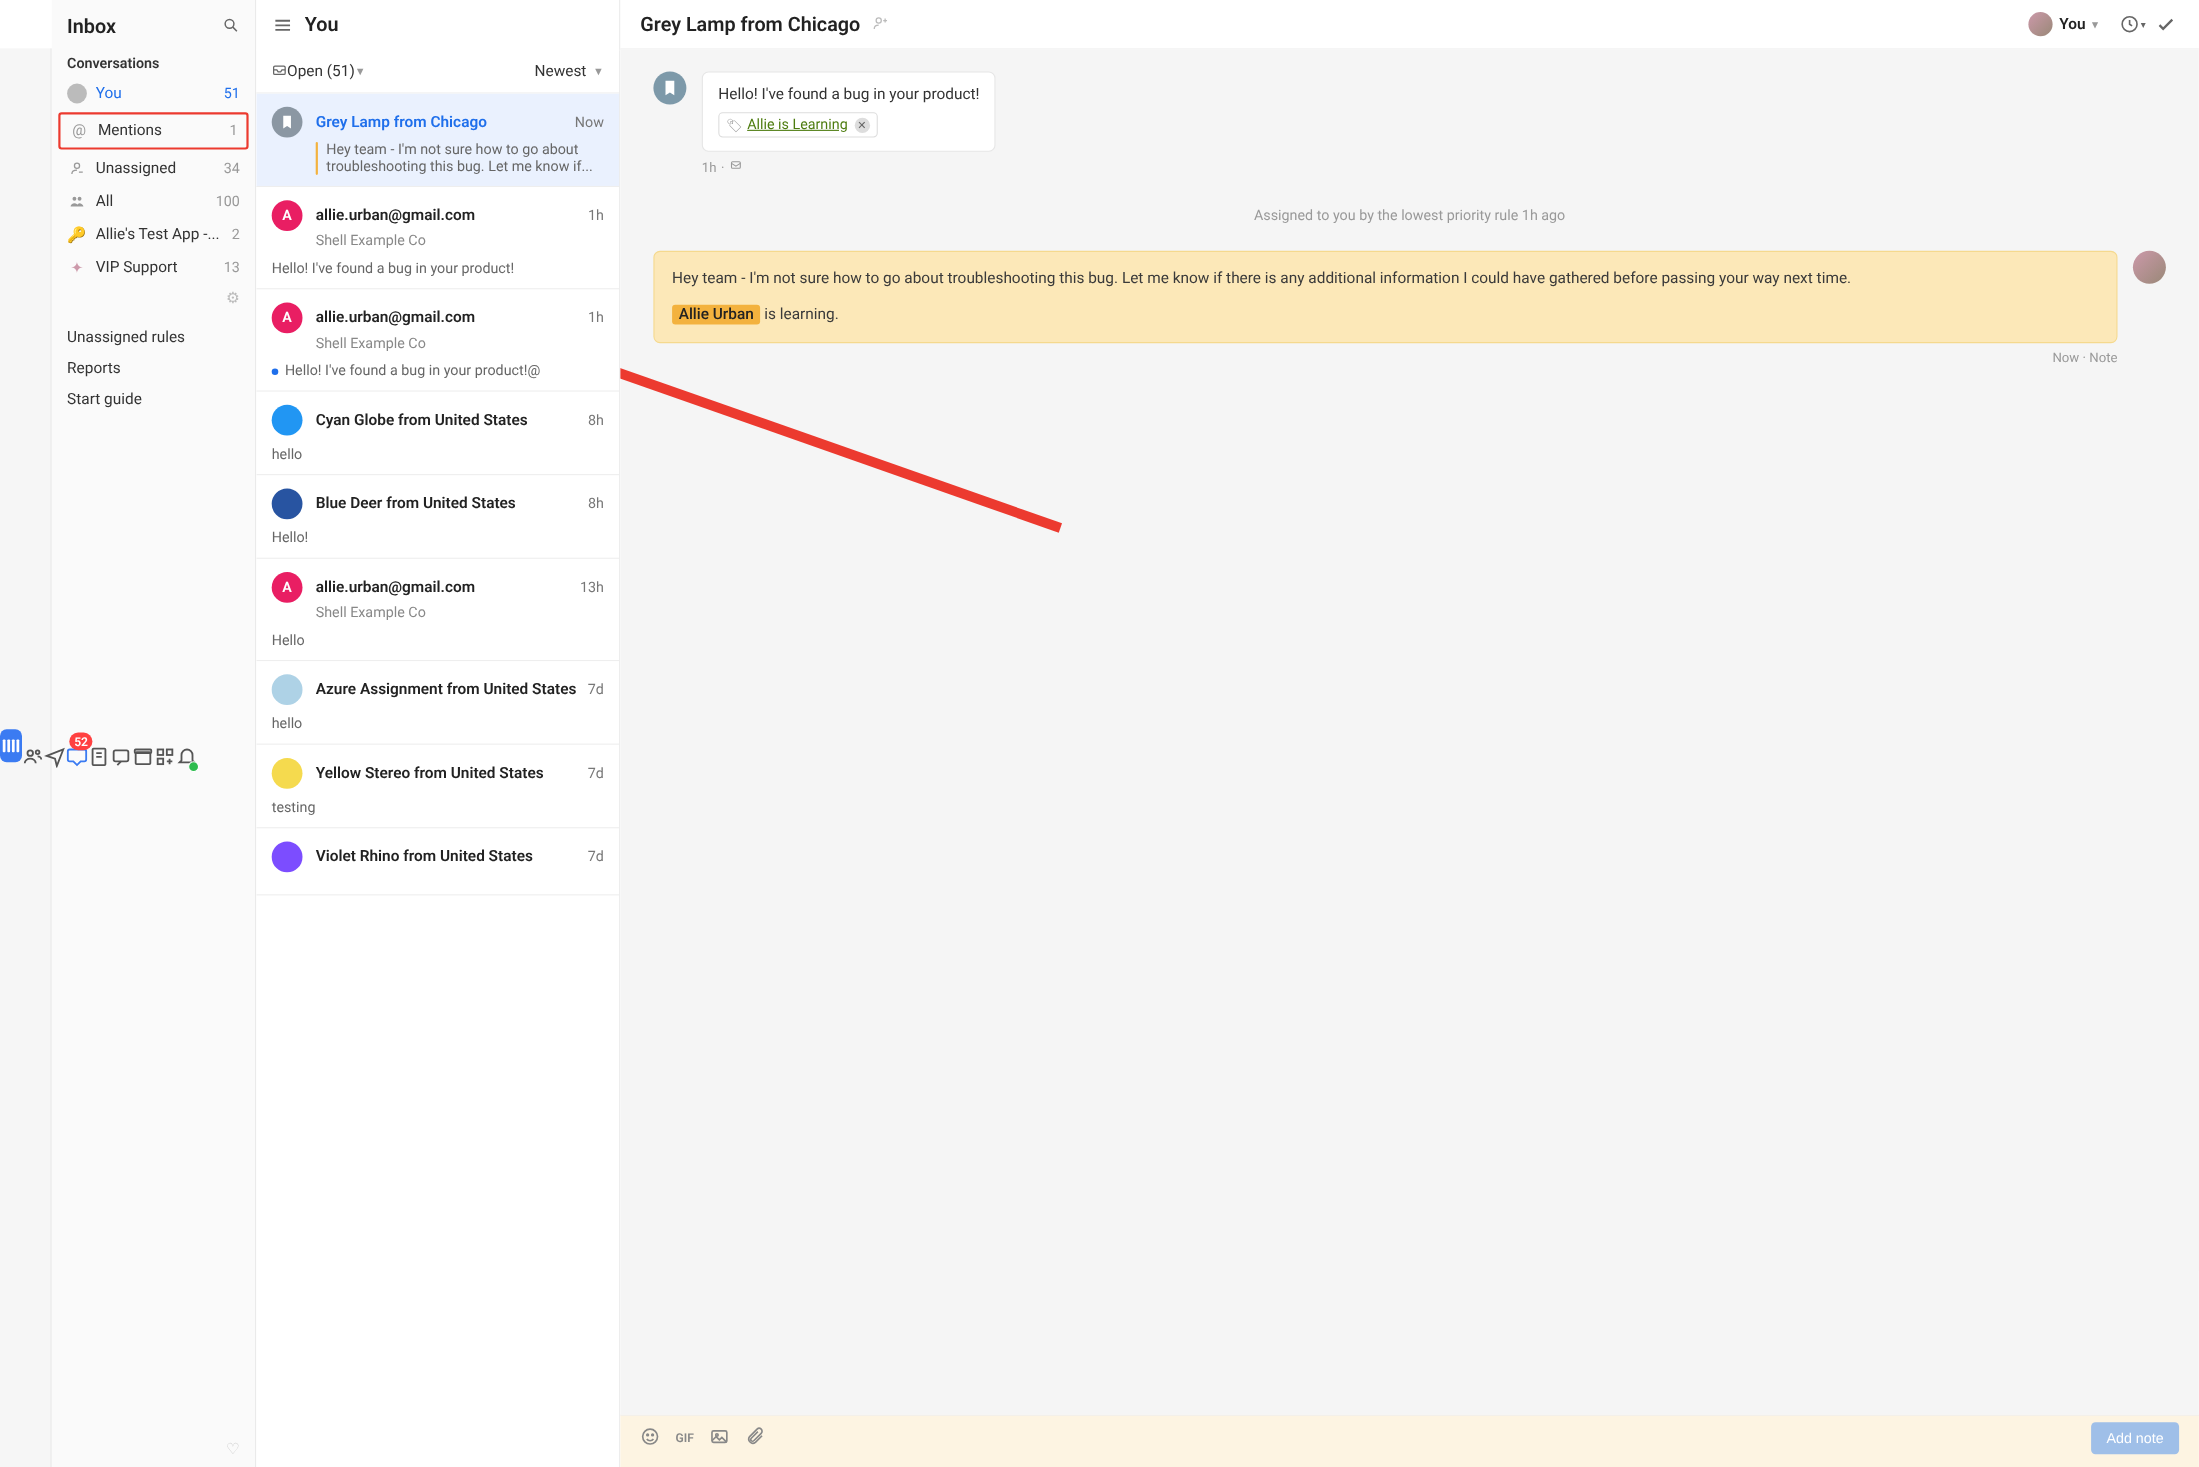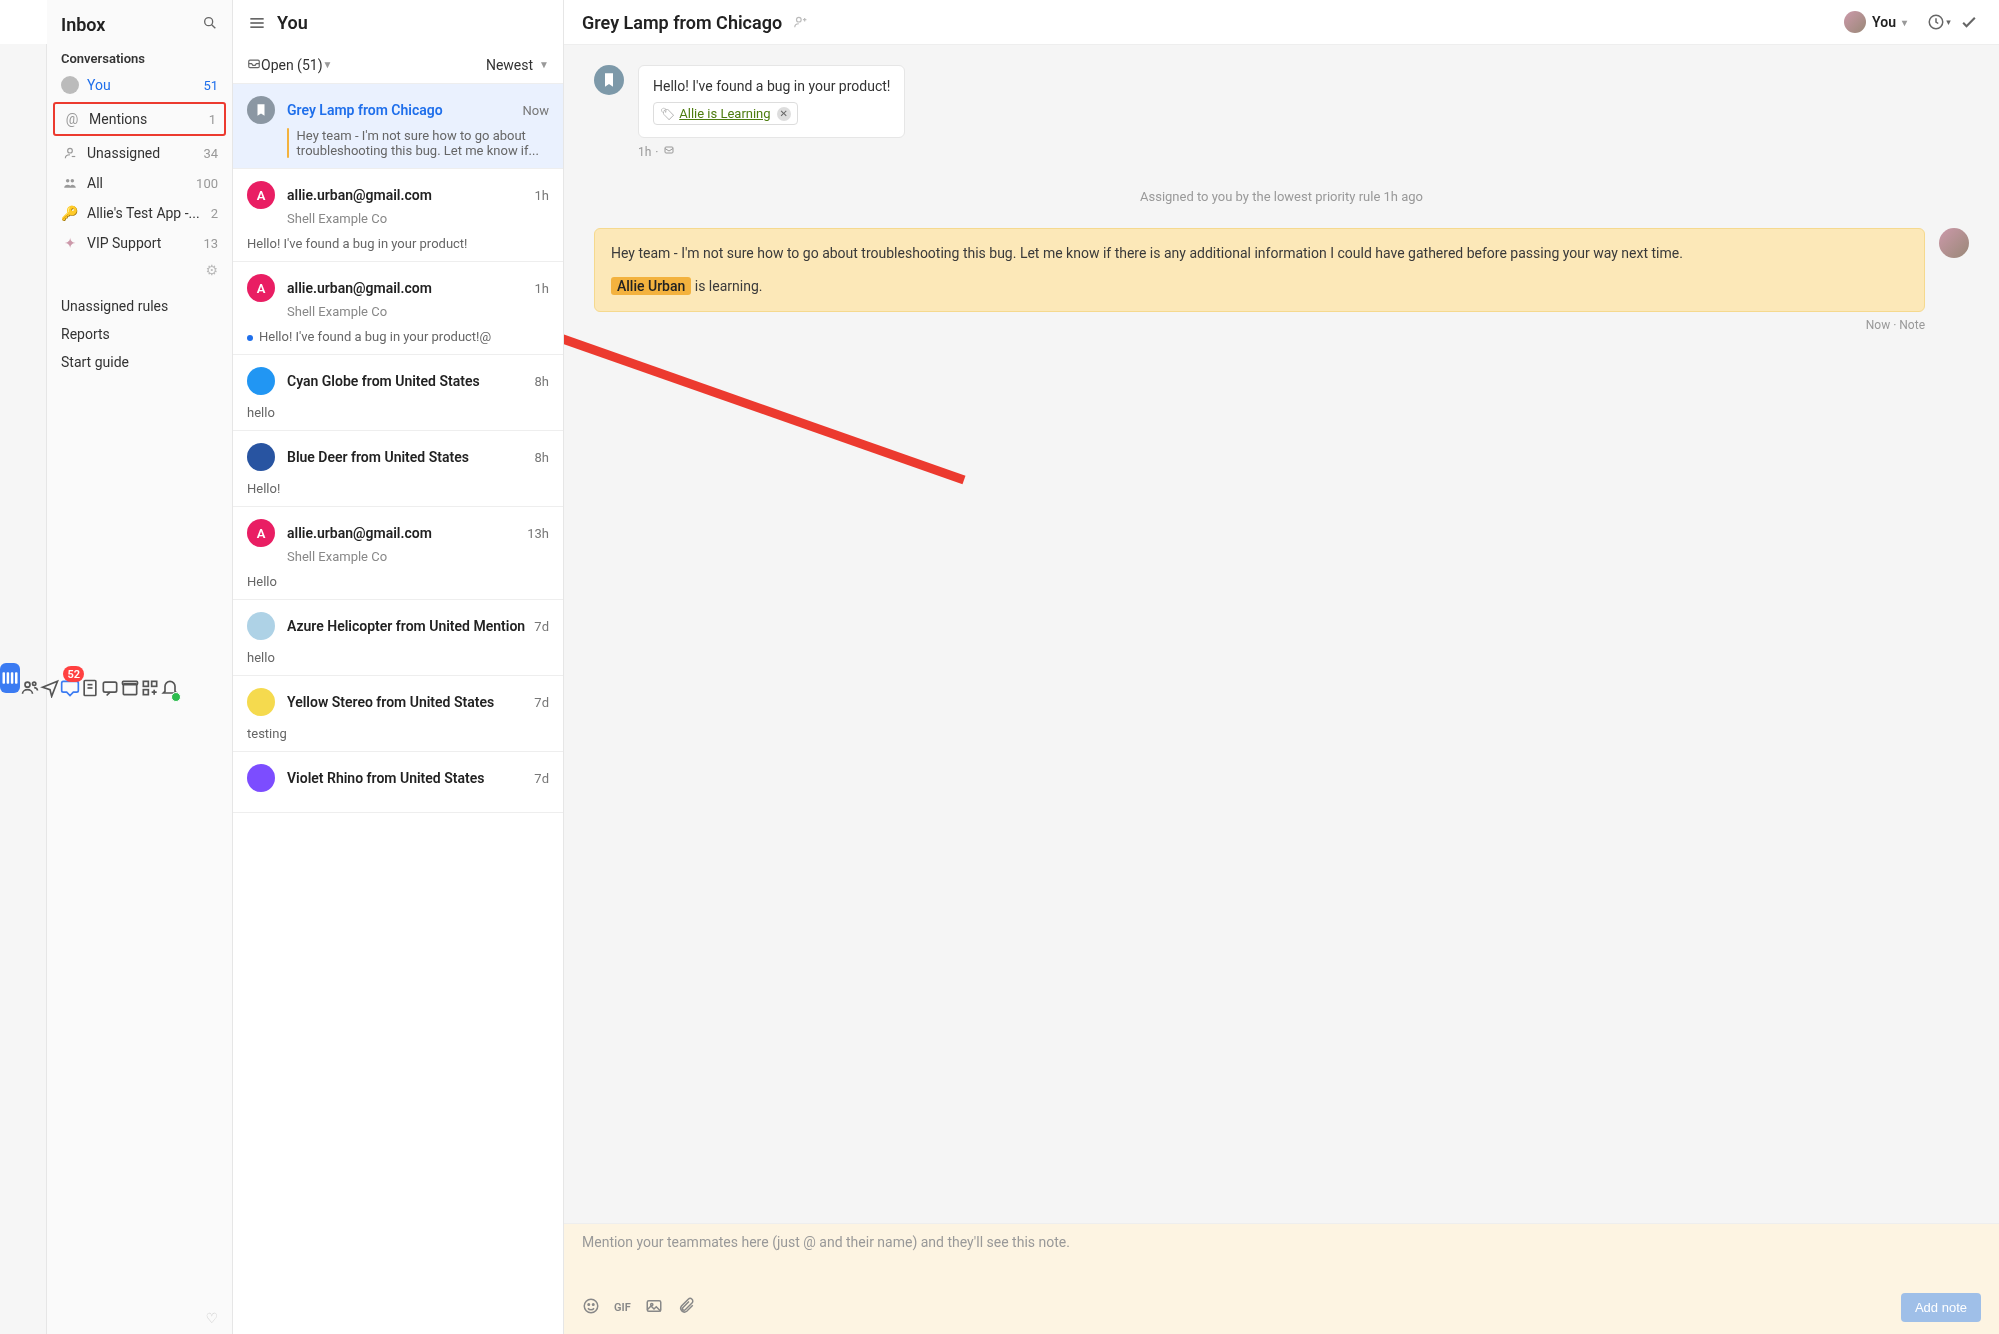--- a/index.html
+++ b/index.html
@@ -321,21 +321,21 @@
             <div class="av c-pink">A</div>
             <div class="from">allie.urban@gmail.com</div>
             <div class="time">13h</div>
           </div>
           <div class="sub">Shell Example Co</div>
           <div class="prev"><span>Hello</span></div>
         </div>
         <div class="conv">
           <div class="row1">
             <div class="av c-teal"></div>
-            <div class="from">Azure Helicopter from United Mention</div>
+            <div class="from">Azure Assignment from United States</div>
             <div class="time">7d</div>
           </div>
           <div class="prev"><span>hello</span></div>
         </div>
         <div class="conv">
           <div class="row1">
             <div class="av c-yellow"></div>
             <div class="from">Yellow Stereo from United States</div>
             <div class="time">7d</div>
           </div>
@@ -426,23 +426,20 @@
           <div style="margin-top:12px;">
             <span class="mention-pill">Allie Urban</span><span> is learning.</span>
           </div>
         </div>
         <div class="rav"></div>
       </div>
       <div class="note-meta">Now · Note</div>
     </div>
 
     <div class="composer">
-      <div class="input-area">
-        <textarea placeholder="Mention your teammates here (just @ and their name) and they'll see this note." style=""></textarea>
-      </div>
       <div class="actions">
         <span><svg width="18" height="18" viewBox="0 0 24 24" fill="none" stroke="currentColor" stroke-width="2">
               <circle cx="12" cy="12" r="9"></circle>
               <circle cx="9" cy="10" r="1" fill="currentColor"></circle>
               <circle cx="15" cy="10" r="1" fill="currentColor"></circle>
               <path d="M8 15c1 1.5 2.5 2 4 2s3-.5 4-2"></path>
             </svg></span>
         <span style="font-size:11px;font-weight:600;">GIF</span>
         <span><svg width="18" height="18" viewBox="0 0 24 24" fill="none" stroke="currentColor" stroke-width="2">
               <rect x="3" y="5" width="18" height="14" rx="2"></rect>

